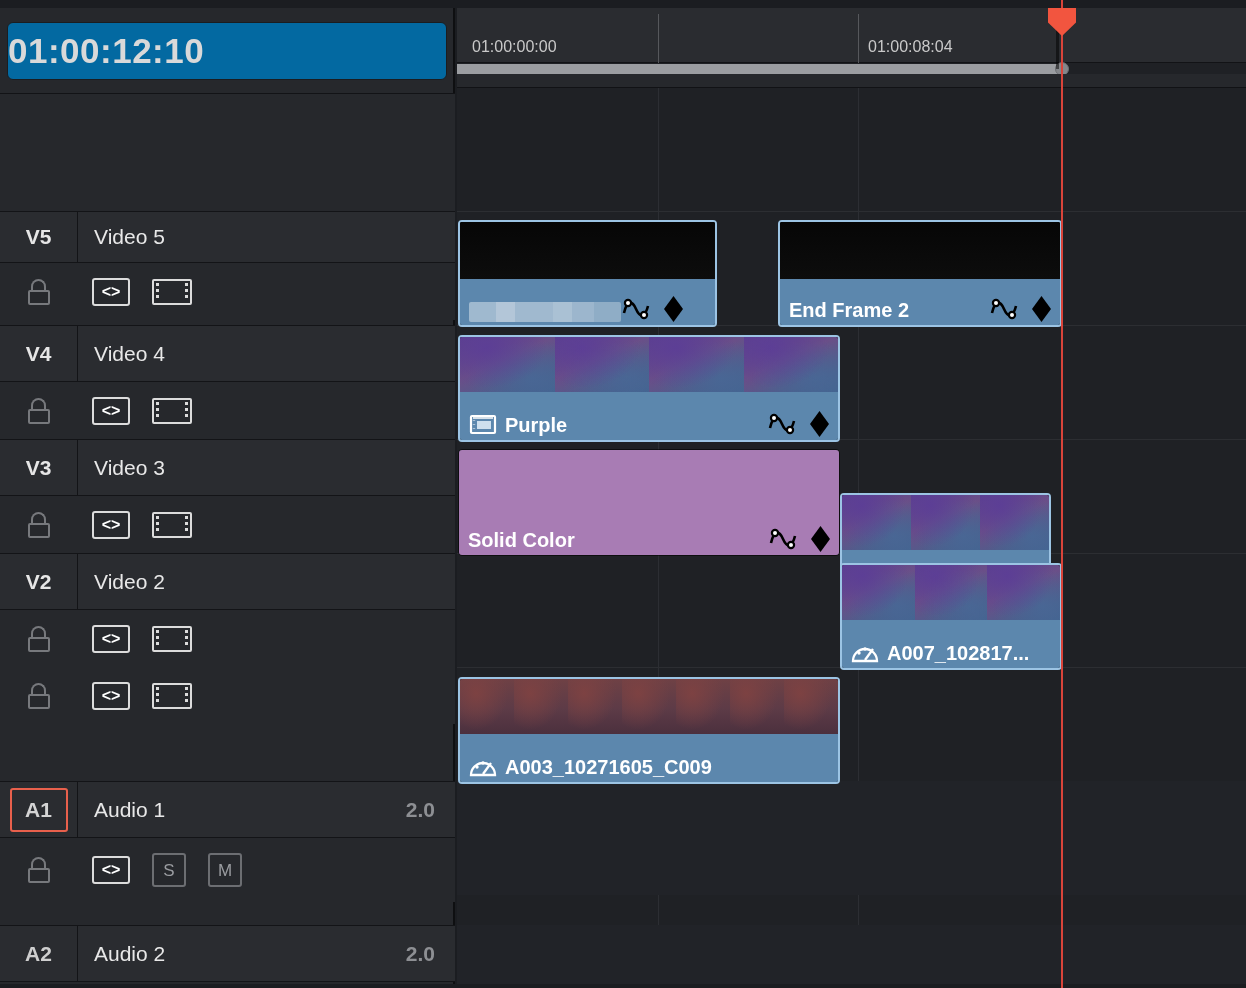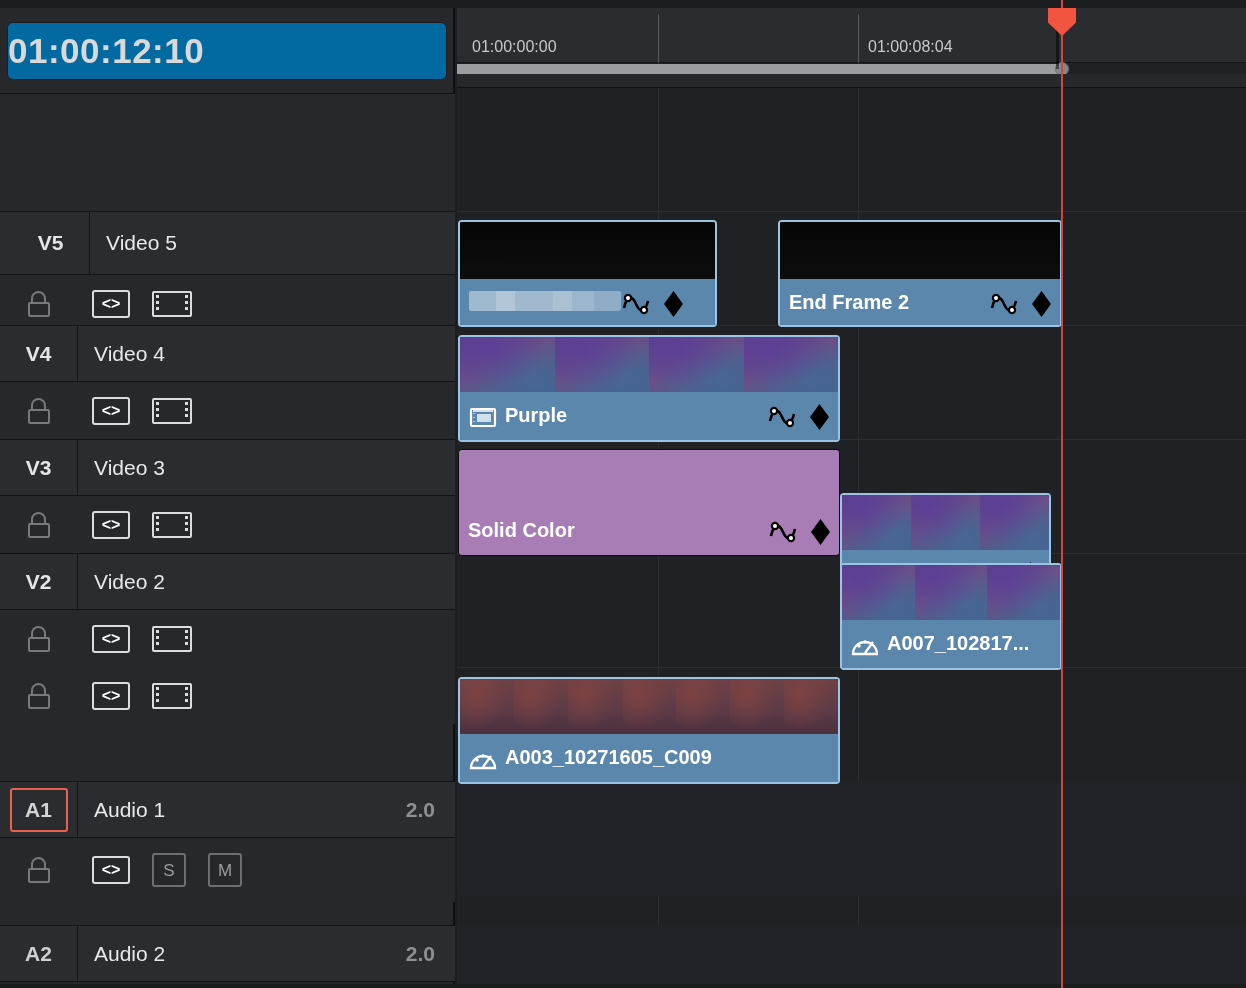--- a/index.html
+++ b/index.html
@@ -216,22 +216,22 @@
       radial-gradient(ellipse at 76% 72%, rgba(72,104,150,.85), transparent 64%),
       linear-gradient(155deg,#5b3f8e 0%,#6a4f88 42%,#4a5f8c 78%,#41638f 100%);
   }
   .thumb.redish {
     background:
       radial-gradient(ellipse at 30% 25%, rgba(126,66,66,.95), transparent 60%),
       linear-gradient(180deg,#6f4145 0%,#5d3b47 52%,#4a2f3d 100%);
   }
   .clip-bar {
     position: absolute; left: 0; right: 0; bottom: 0;
-    display: flex; align-items: flex-start;
-    padding: 12px 9px;
+    display: flex; align-items: flex-end;
+    padding: 3px 9px;
   }
   .clip-bar.blue { background: #5c87ad; }
   .clip-bar.mauve { background: #a87cb4; }
   .clip-name {
     color: #ffffff; font-size: 20px; font-weight: bold;
     white-space: nowrap; overflow: hidden;
     flex: 1;
   }
   .clip-name.redacted {
     display: inline-block; height: 20px;
@@ -281,21 +281,21 @@
   <div class="header-col">
 
     <div class="tc-box">
       <span class="tc-text">01:00:12:10</span>
     </div>
 
     <div class="header-gap"></div>
 
     <div id="track-headers">
         <div class="trk-head" style="top: 203px;">
-          <div class="trk-name-row" style="height: 64px; padding-left: 12px;">
+          <div class="trk-name-row" style="height: 52px;">
             <div class="trk-badge">
               <span class="chip">V5</span>
             </div>
             <div class="trk-label">Video 5</div>
           </div>
           <div class="trk-ctl-row" style="height: 57px;">
             <div class="ctl-lock">
               <span class="lock-ico">
                 <span class="shackle"></span>
                 <span class="body"></span>

